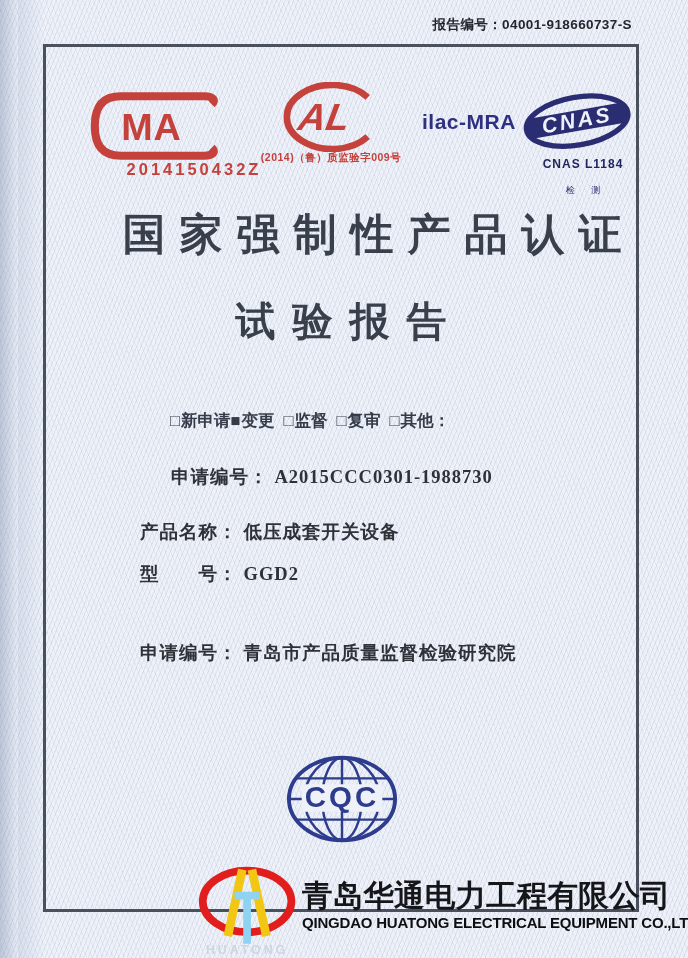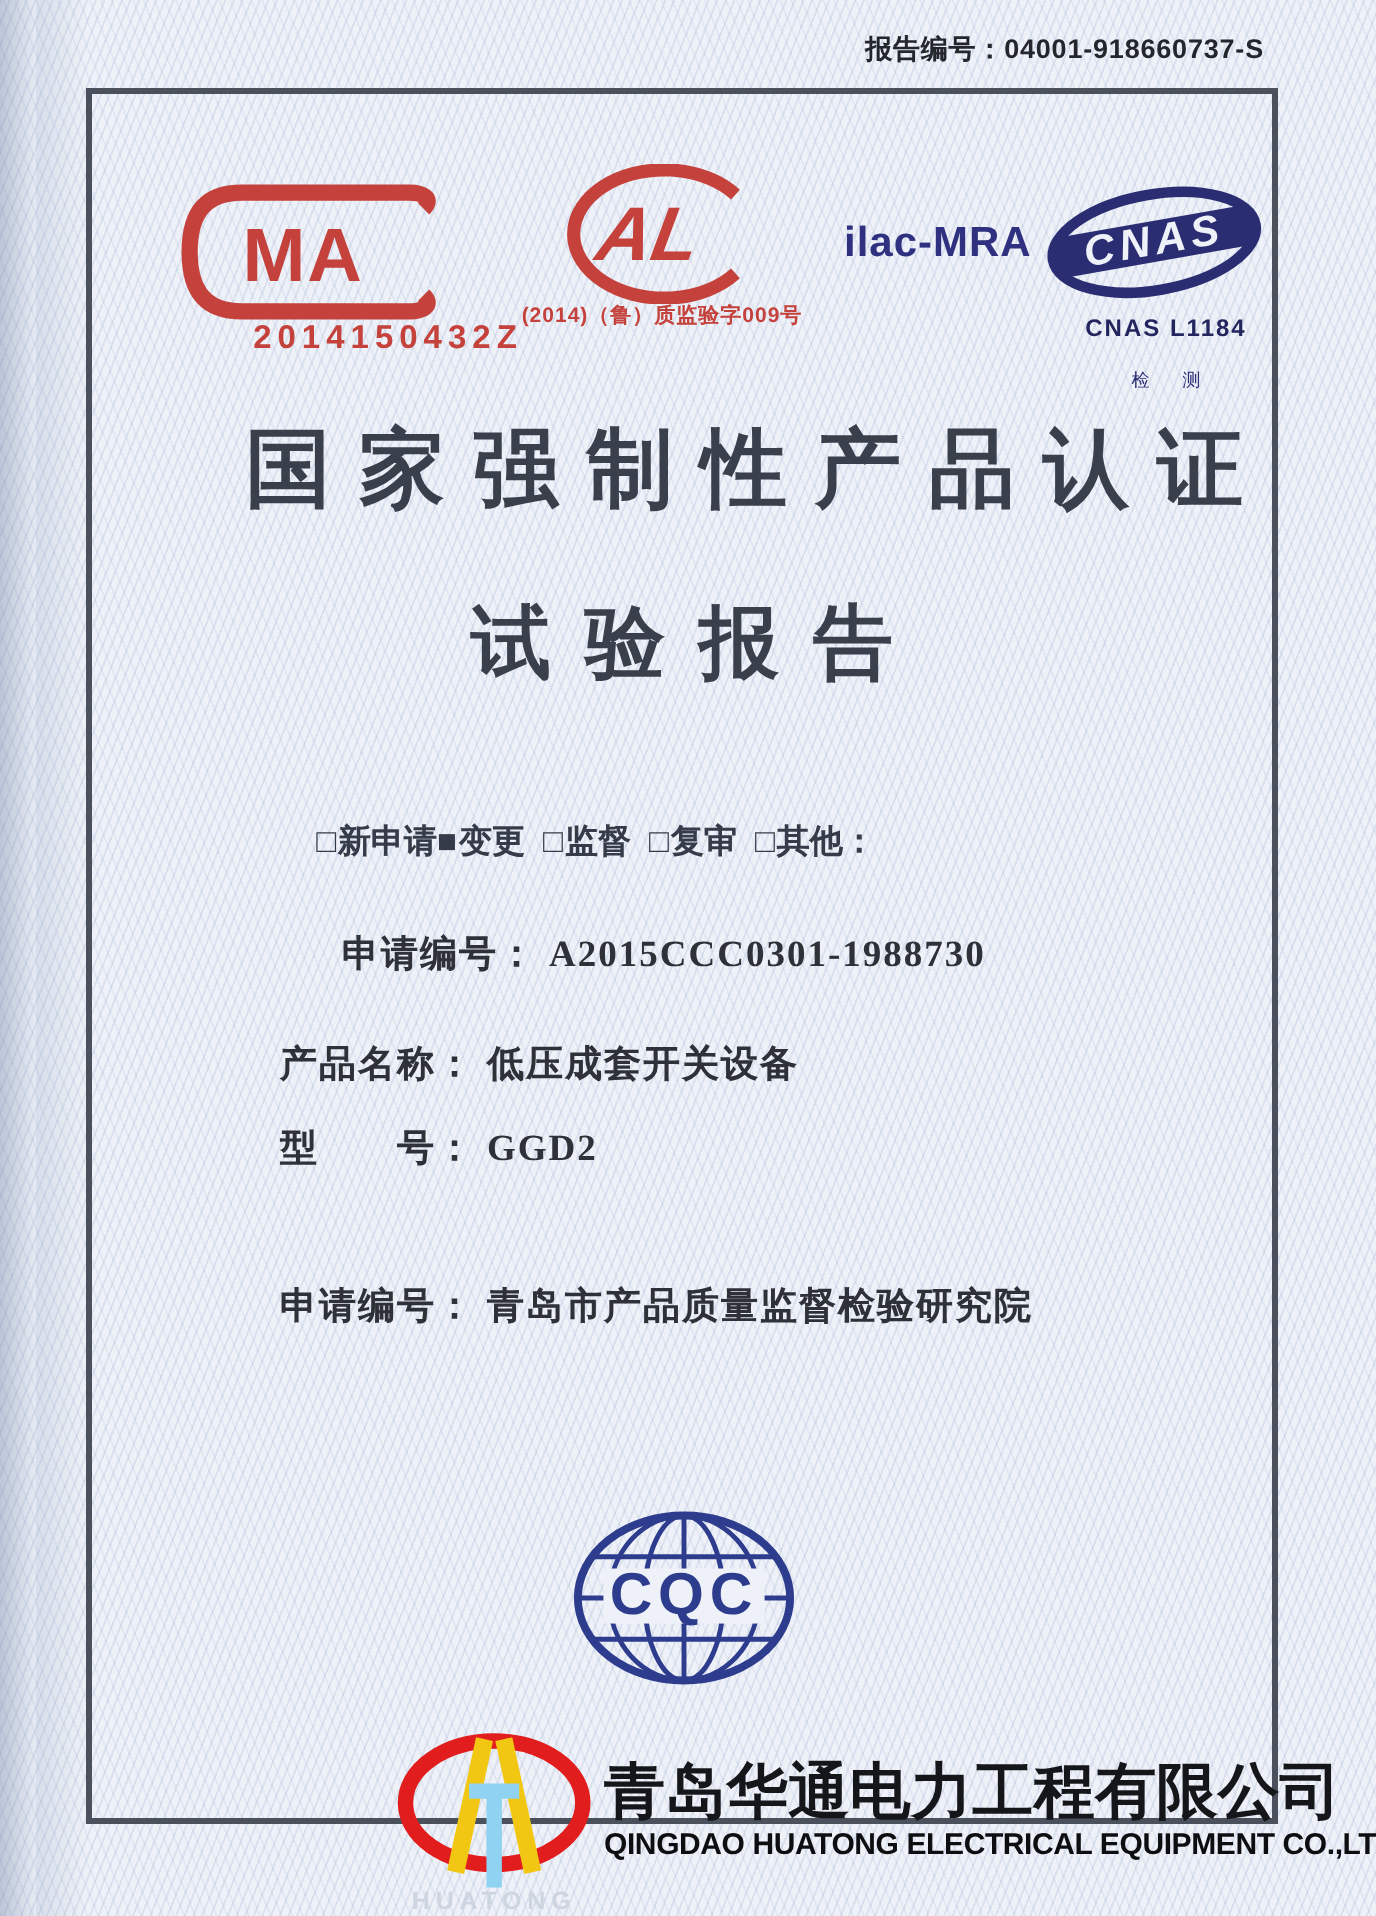--- a/index.html
+++ b/index.html
@@ -37,21 +37,21 @@
 
   
   .title1{position:absolute;left:43px;top:206px;width:658px;text-align:center;
     font-family:"Liberation Serif","DejaVu Serif",serif;font-size:43px;font-weight:600;
     color:#3a3f4c;letter-spacing:14px;text-indent:14px;}
   .title2{position:absolute;left:43px;top:294px;width:596px;text-align:center;
     font-family:Liberation Mono, monospace;font-size:40px;font-weight:600;
     color:#3a3f4c;letter-spacing:17px;text-indent:17px;}
 
   
-  .checkrow{position:absolute;left:26px;top:410px;width:544px;text-align:center;
+  .checkrow{position:absolute;left:38px;top:410px;width:544px;text-align:center;
     font-family:"Liberation Serif","DejaVu Serif",serif;font-size:16.5px;font-weight:600;
     color:#353b49;}
   .cb{white-space:nowrap;}
   .cb + .cb{margin-left:0px;}
   .cb.sp{margin-left:9px;}
   .cb .box{margin-right:1px;}
 
   
   .field{position:absolute;left:140px;white-space:nowrap;
     font-family:"Liberation Serif","DejaVu Serif",serif;font-size:18.5px;font-weight:600;

